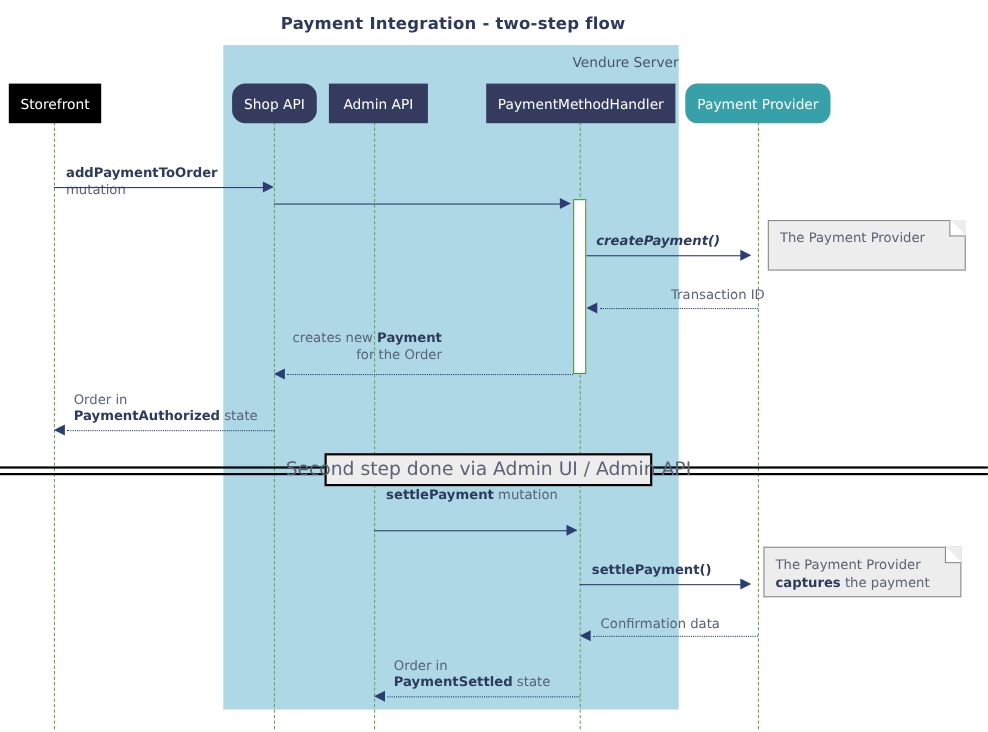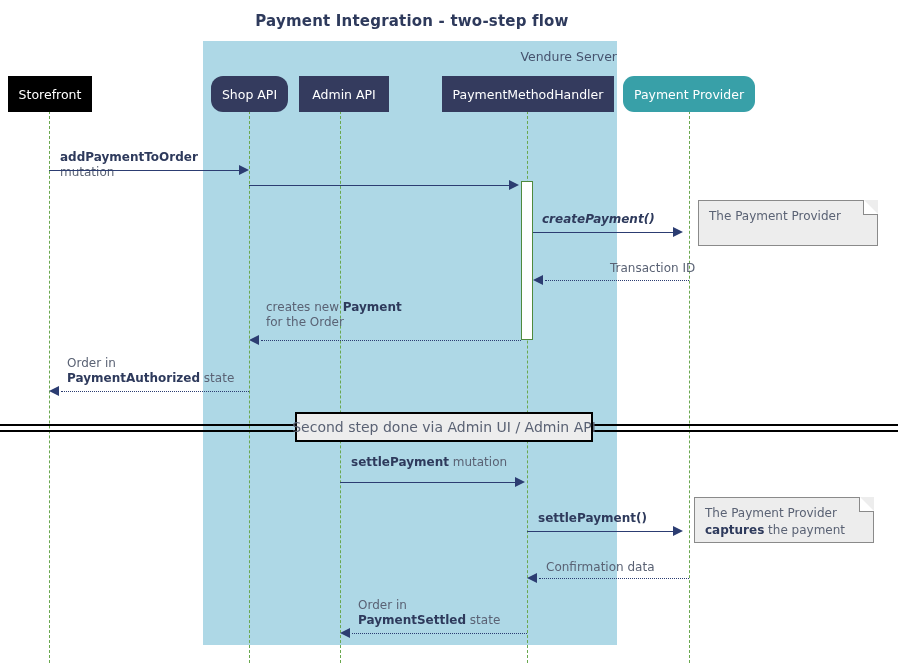--- a/index.html
+++ b/index.html
@@ -54,21 +54,21 @@
               background:#ffffff;border-left:1px solid #8a8a8a;
               border-bottom:1px solid #8a8a8a;
               transform:none;}
   .note .foldline{position:absolute;right:-1px;top:-1px;width:0;height:0;
               border-left:14px solid transparent;border-top:14px solid #ededed;}
 
   
   .divline{position:absolute;left:0;width:898px;height:0;border-top:2px solid #000;}
   .divbox{position:absolute;background:#ededed;border:2px solid #000;
           box-sizing:border-box;display:flex;align-items:center;
-          justify-content:center;font-size:14px;color:#5a6274;white-space:nowrap;}
+          justify-content:center;font-size:17px;color:#5a6274;white-space:nowrap;}
 </style>
 </head>
 <body>
 
 <div class="stage">
 
   <div class="title">Payment Integration - two-step flow</div>
 
   <div class="band"></div>
   <div class="band-label">Vendure Server</div>
@@ -106,39 +106,39 @@
   <div class="note" style="left:698px;top:200px;width:180px;height:46px;">
     <div class="fold"></div>
     <div class="foldline"></div>
     <div>The Payment Provider</div>
   </div>
 
   <div class="lbl" style="left:583px;top:261px;margin-left:27px;">Transaction ID</div>
   <div class="msg dotted" style="left:545px;top:280px;width:144px;"></div>
   <div class="head left" style="left:533px;top:275px;"></div>
 
-  <div class="lbl" style="left:266px;top:300px;">
+  <div class="lbl" style="left:266px;top:300px;text-align:right;">
     <span>creates new </span><b>Payment</b><br>
     <span>for the Order</span>
   </div>
   <div class="msg dotted" style="left:261px;top:340px;width:260px;"></div>
   <div class="head left" style="left:249px;top:335px;"></div>
 
   <div class="lbl" style="left:67px;top:356px;">
     <span>Order in</span><br>
     <b>PaymentAuthorized</b><span> state</span>
   </div>
   <div class="msg dotted" style="left:61px;top:391px;width:188px;"></div>
   <div class="head left" style="left:49px;top:386px;"></div>
 
   <div class="divline" style="top:424px;"></div>
   <div class="divline" style="top:430px;"></div>
   <div class="divbox" style="left:295px;top:412px;width:298px;height:30px;">Second step done via Admin UI / Admin API</div>
 
-  <div class="lbl" style="left:351px;top:455px;">
+  <div class="lbl" style="left:351px;top:443px;">
     <b>settlePayment</b><span> mutation</span>
   </div>
   <div class="msg" style="left:340px;top:482px;width:177px;"></div>
   <div class="head right" style="left:515px;top:477px;"></div>
 
   <div class="lbl" style="left:538px;top:511px;">
     <b>settlePayment()</b>
   </div>
   <div class="msg" style="left:527px;top:531px;width:148px;"></div>
   <div class="head right" style="left:673px;top:526px;"></div>

